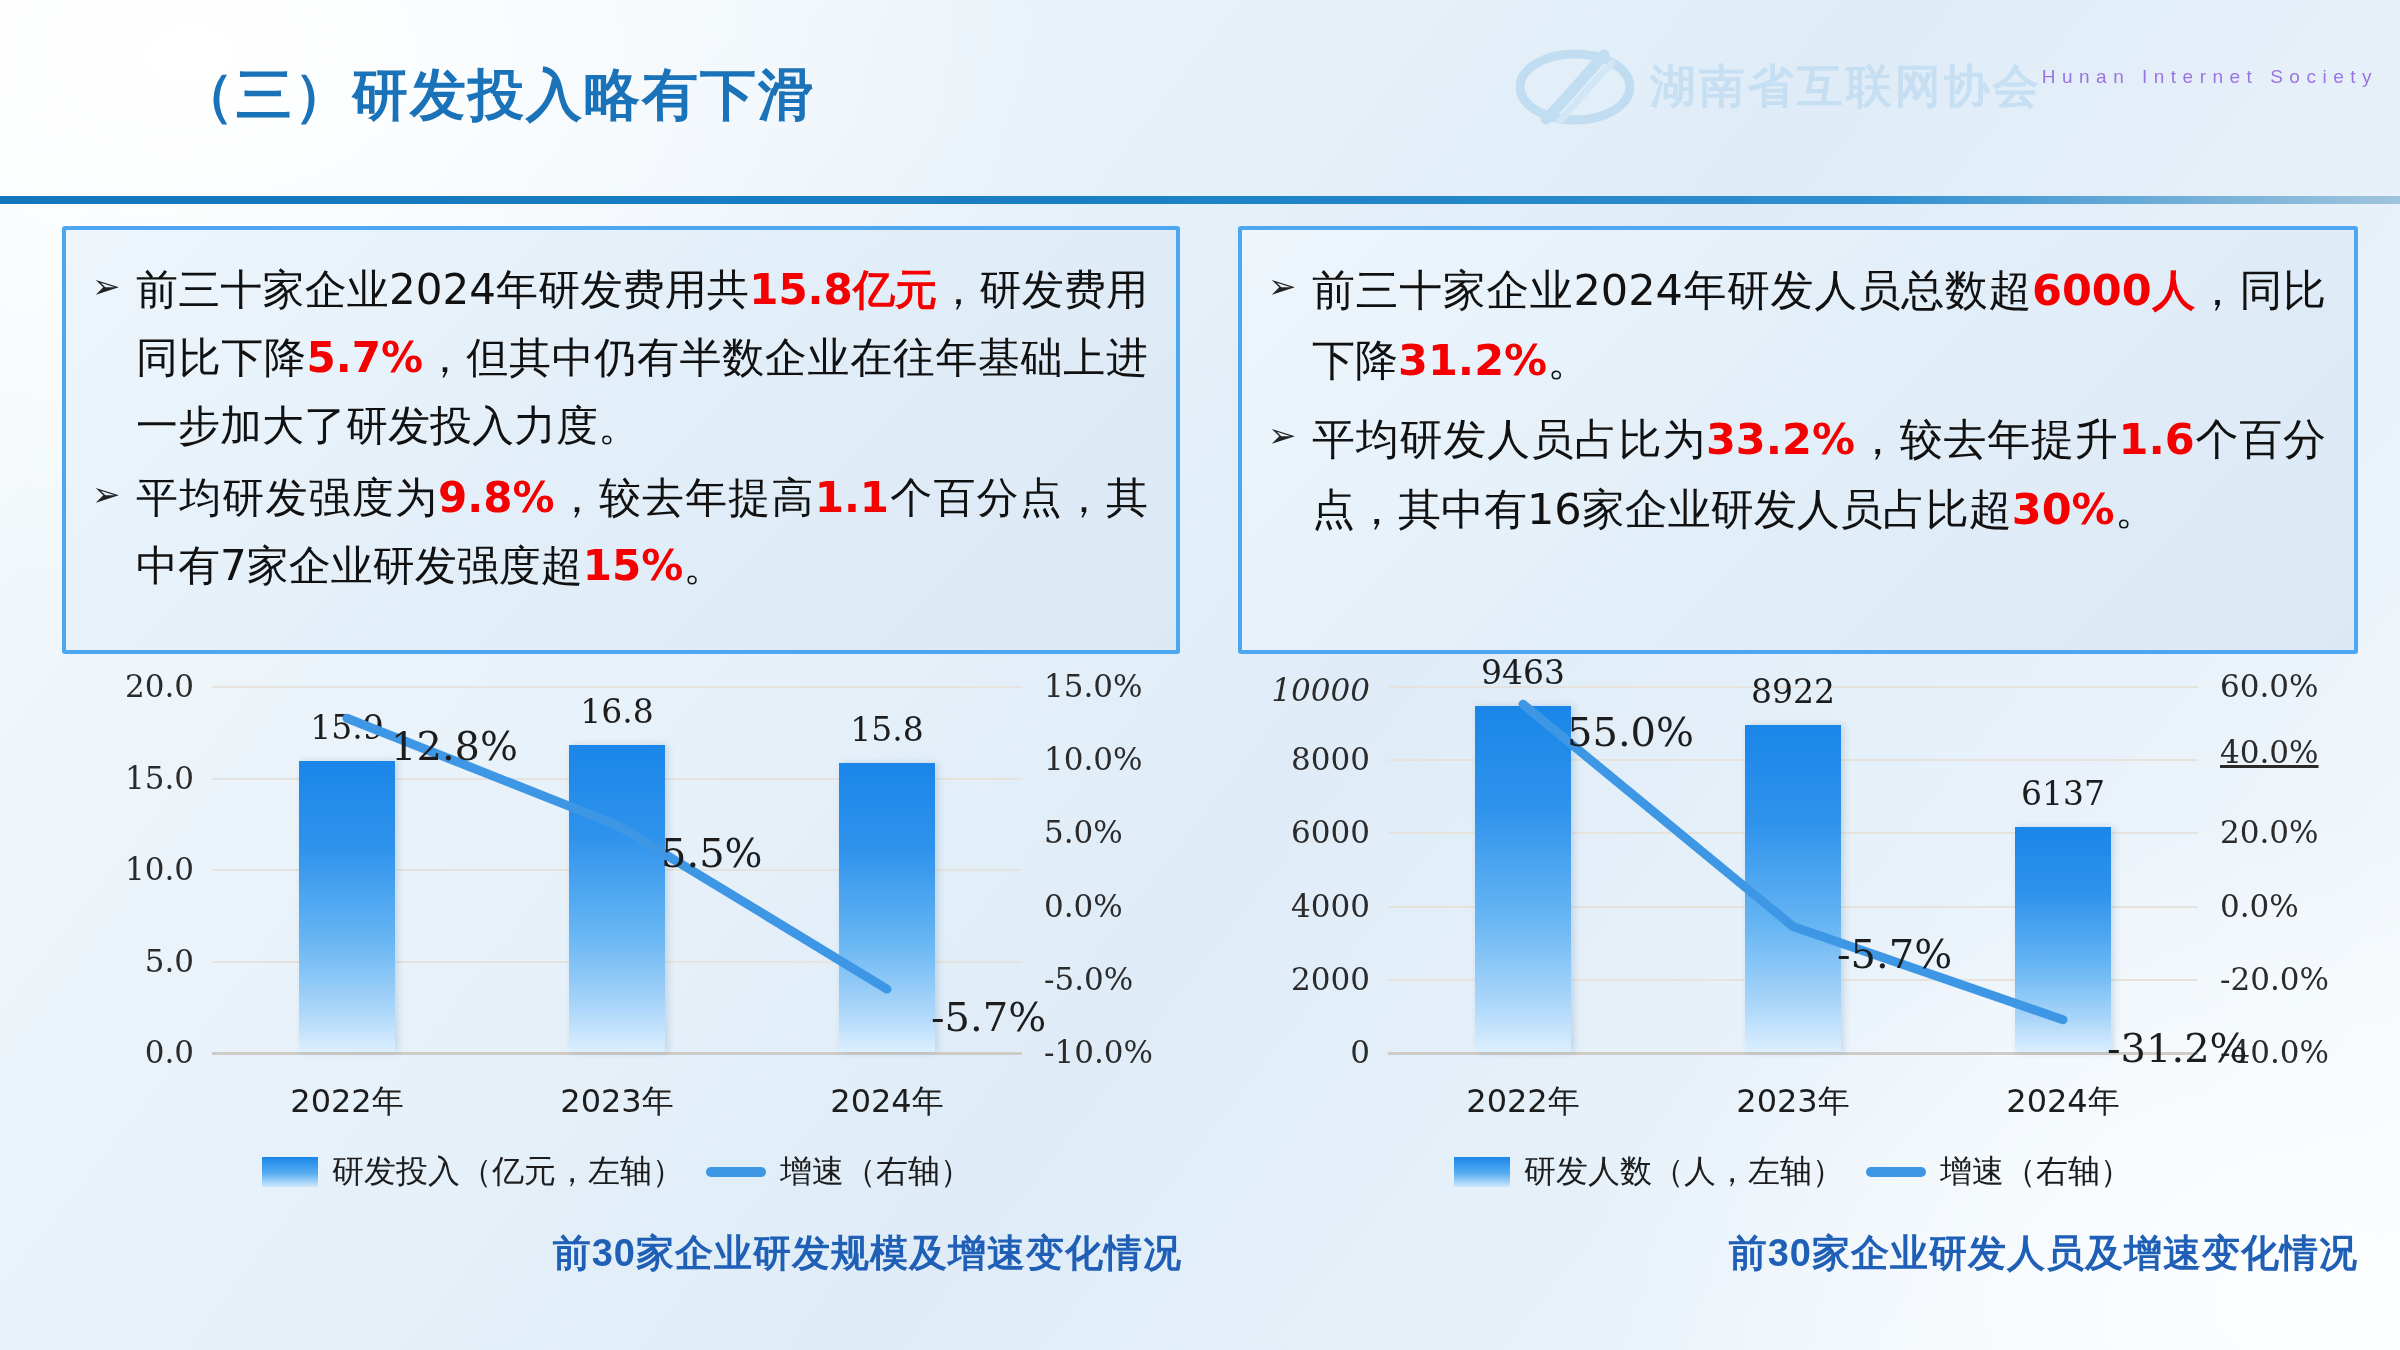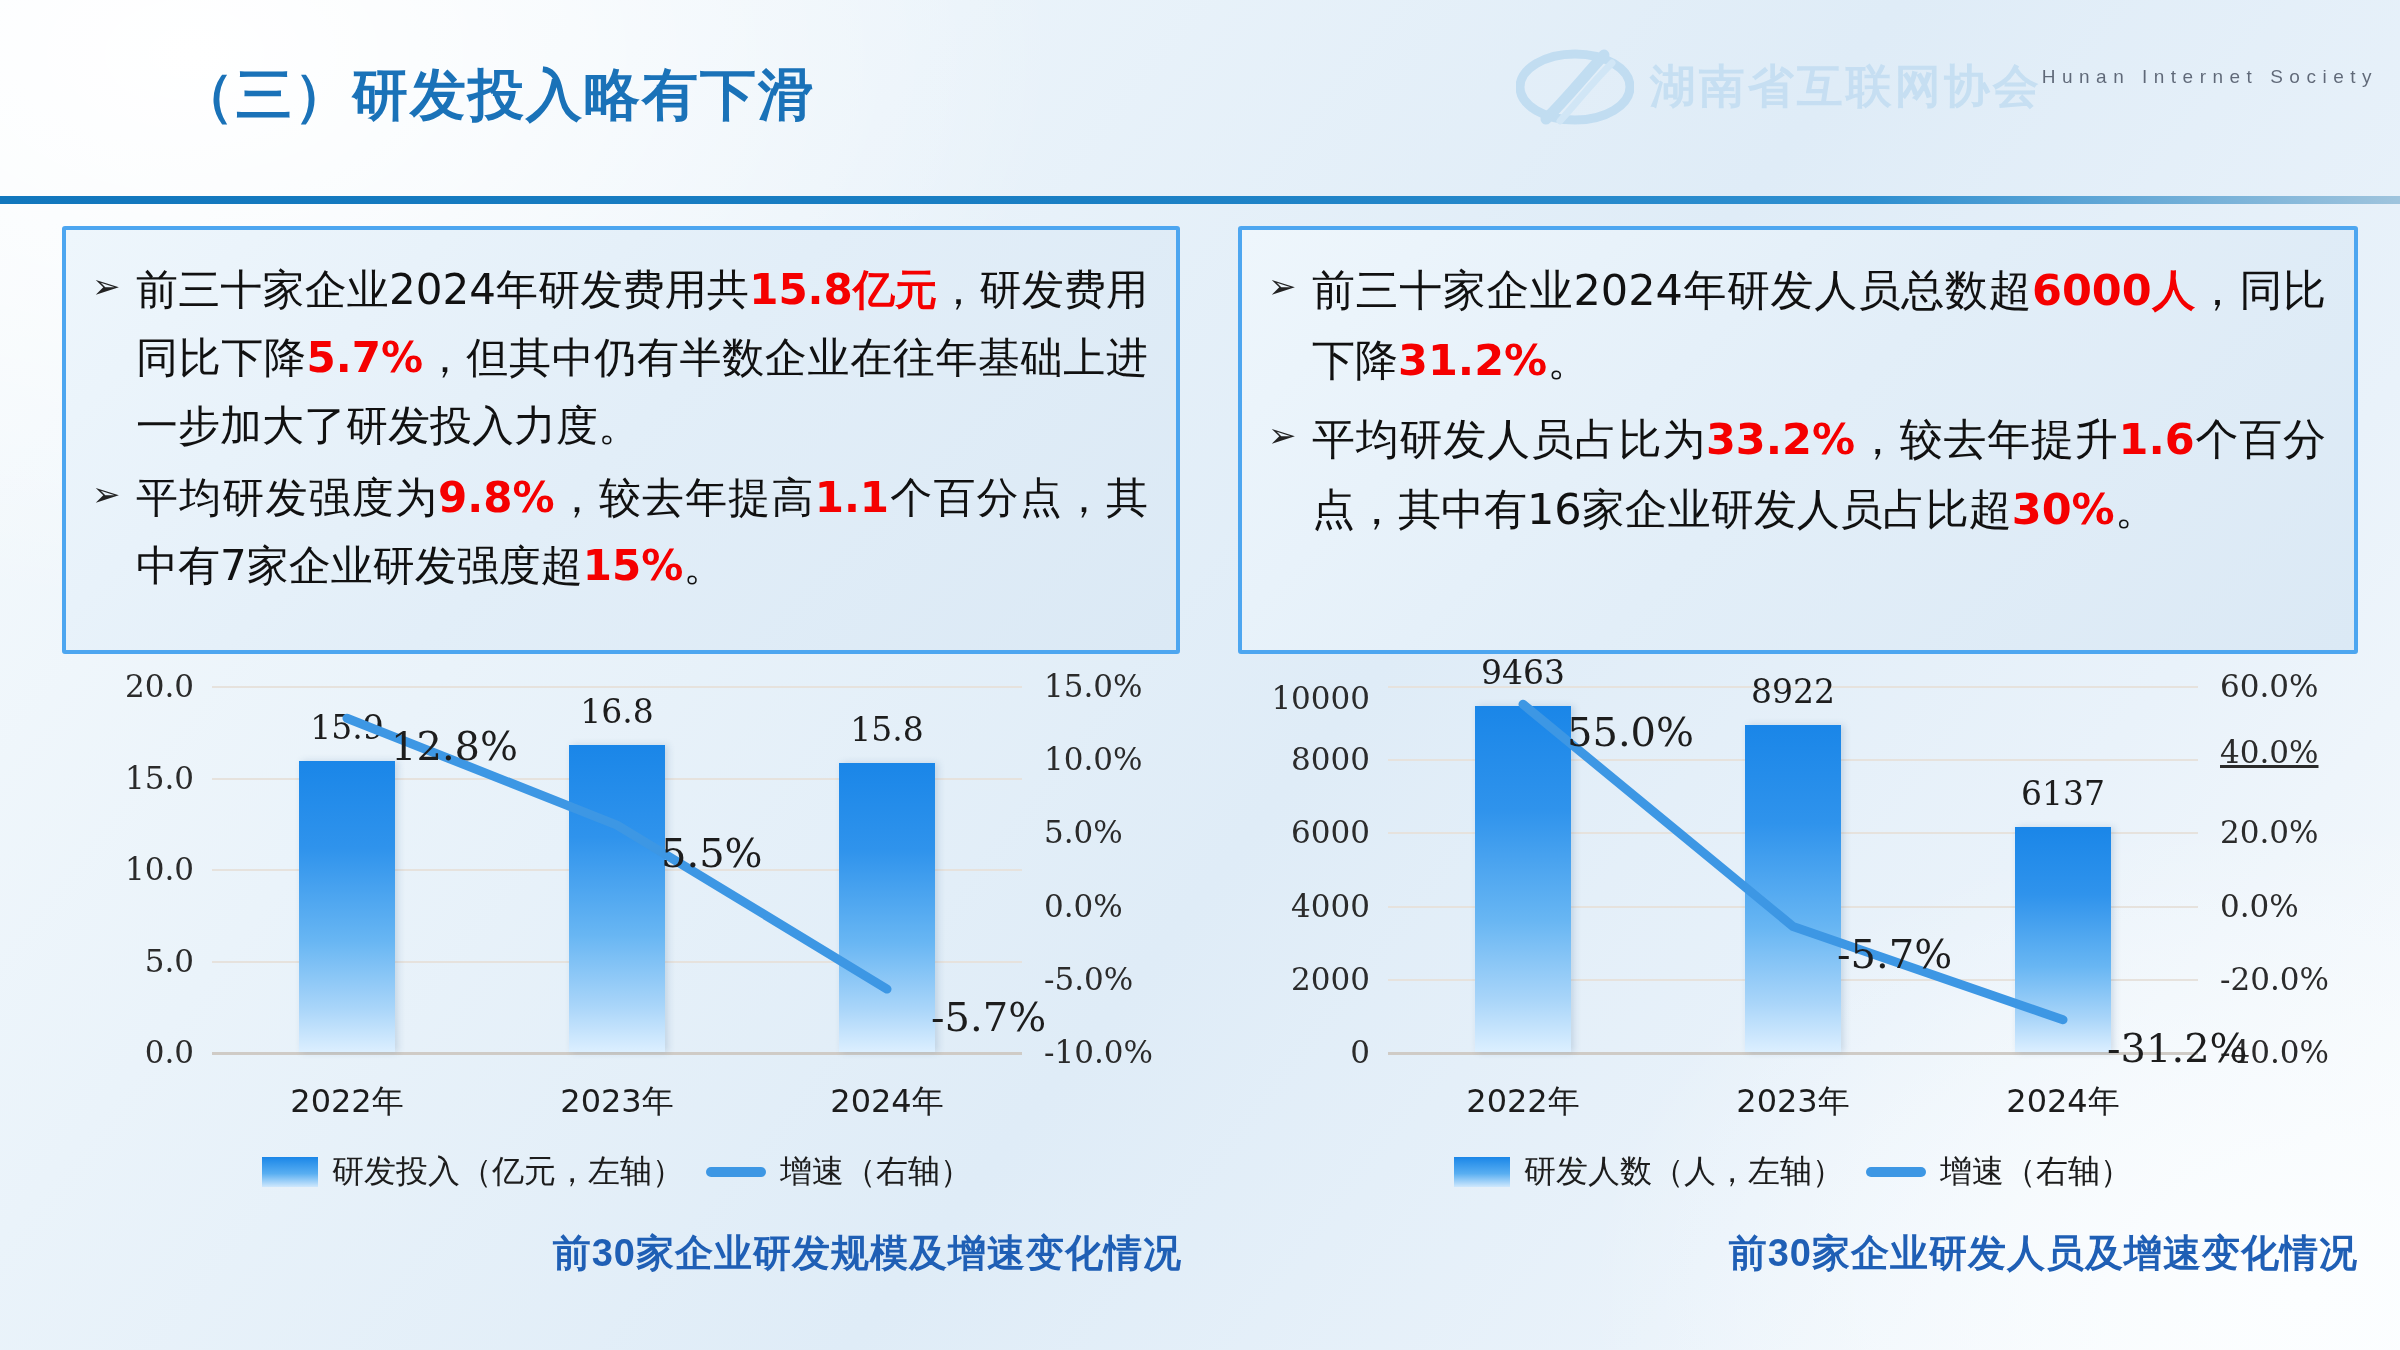--- a/index.html
+++ b/index.html
@@ -23,21 +23,21 @@
   }
   #header-divider {
     position:absolute; left:0; top:196px; width:2400px; height:8px;
     background:linear-gradient(90deg,#1277bd 0%,#1a7fc4 45%,#2e8fd0 78%,#9fc4dd 100%);
   }
   #logo-block { position:absolute; right:18px; top:34px; height:105px; display:flex; align-items:center; gap:16px; opacity:.62; }
   #logo-mark { width:118px; height:96px; position:relative; }
   #logo-text-wrap { display:flex; flex-direction:row; justify-content:center; }
   #logo-cn { font-size:46px; font-weight:bold; color:#b7d7ef; letter-spacing:3px; line-height:1.05;
              font-family:"DejaVu Sans","Liberation Sans",sans-serif; }
-  #logo-en { font-size:19px; color:#0f172a; letter-spacing:6.5px; margin-top:4px; }
+  #logo-en { font-size:19px; color:#6d28d9; letter-spacing:6.5px; margin-top:4px; }
 
   
   .callout {
     position:absolute; top:226px; height:428px;
     border:4px solid #4da6f0; border-radius:3px;
     background:linear-gradient(135deg,#eef6fc 0%,#e2eef8 50%,#dbe9f5 100%);
     padding:26px 28px 0 26px;
   }
   #callout-left  { left:62px;   width:1118px; }
   #callout-right { left:1238px; width:1120px; }
@@ -223,21 +223,21 @@
         <div class="ytick" style="top: 366px;">0</div>
         <div class="gridline" style="top: 292.8px;"></div>
         <div class="ytick" style="top: 292.8px;">2000</div>
         <div class="gridline" style="top: 219.6px;"></div>
         <div class="ytick" style="top: 219.6px;">4000</div>
         <div class="gridline" style="top: 146.4px;"></div>
         <div class="ytick" style="top: 146.4px;">6000</div>
         <div class="gridline" style="top: 73.2px;"></div>
         <div class="ytick" style="top: 73.2px;">8000</div>
         <div class="gridline" style="top: 0px;"></div>
-        <div class="ytick" style="top: 12px;">10000</div>
+        <div class="ytick" style="top: 4px; font-style: italic;">10000</div>
         <div class="ytick-r" style="top: 366px;">-40.0%</div>
         <div class="ytick-r" style="top: 292.8px;">-20.0%</div>
         <div class="ytick-r" style="top: 219.6px;">0.0%</div>
         <div class="ytick-r" style="top: 146.4px;">20.0%</div>
         <div class="ytick-r" style="top: 66px; text-decoration: underline;">40.0%</div>
         <div class="ytick-r" style="top: 0px;">60.0%</div>
         <div class="bar" style="left: 135px; height: 346.346px;"></div>
         <div class="bar-label" style="left: 135px; top: 5.6542px;">9463</div>
         <div class="bar" style="left: 405px; height: 326.545px;"></div>
         <div class="bar-label" style="left: 405px; top: 25.4548px;">8922</div>

